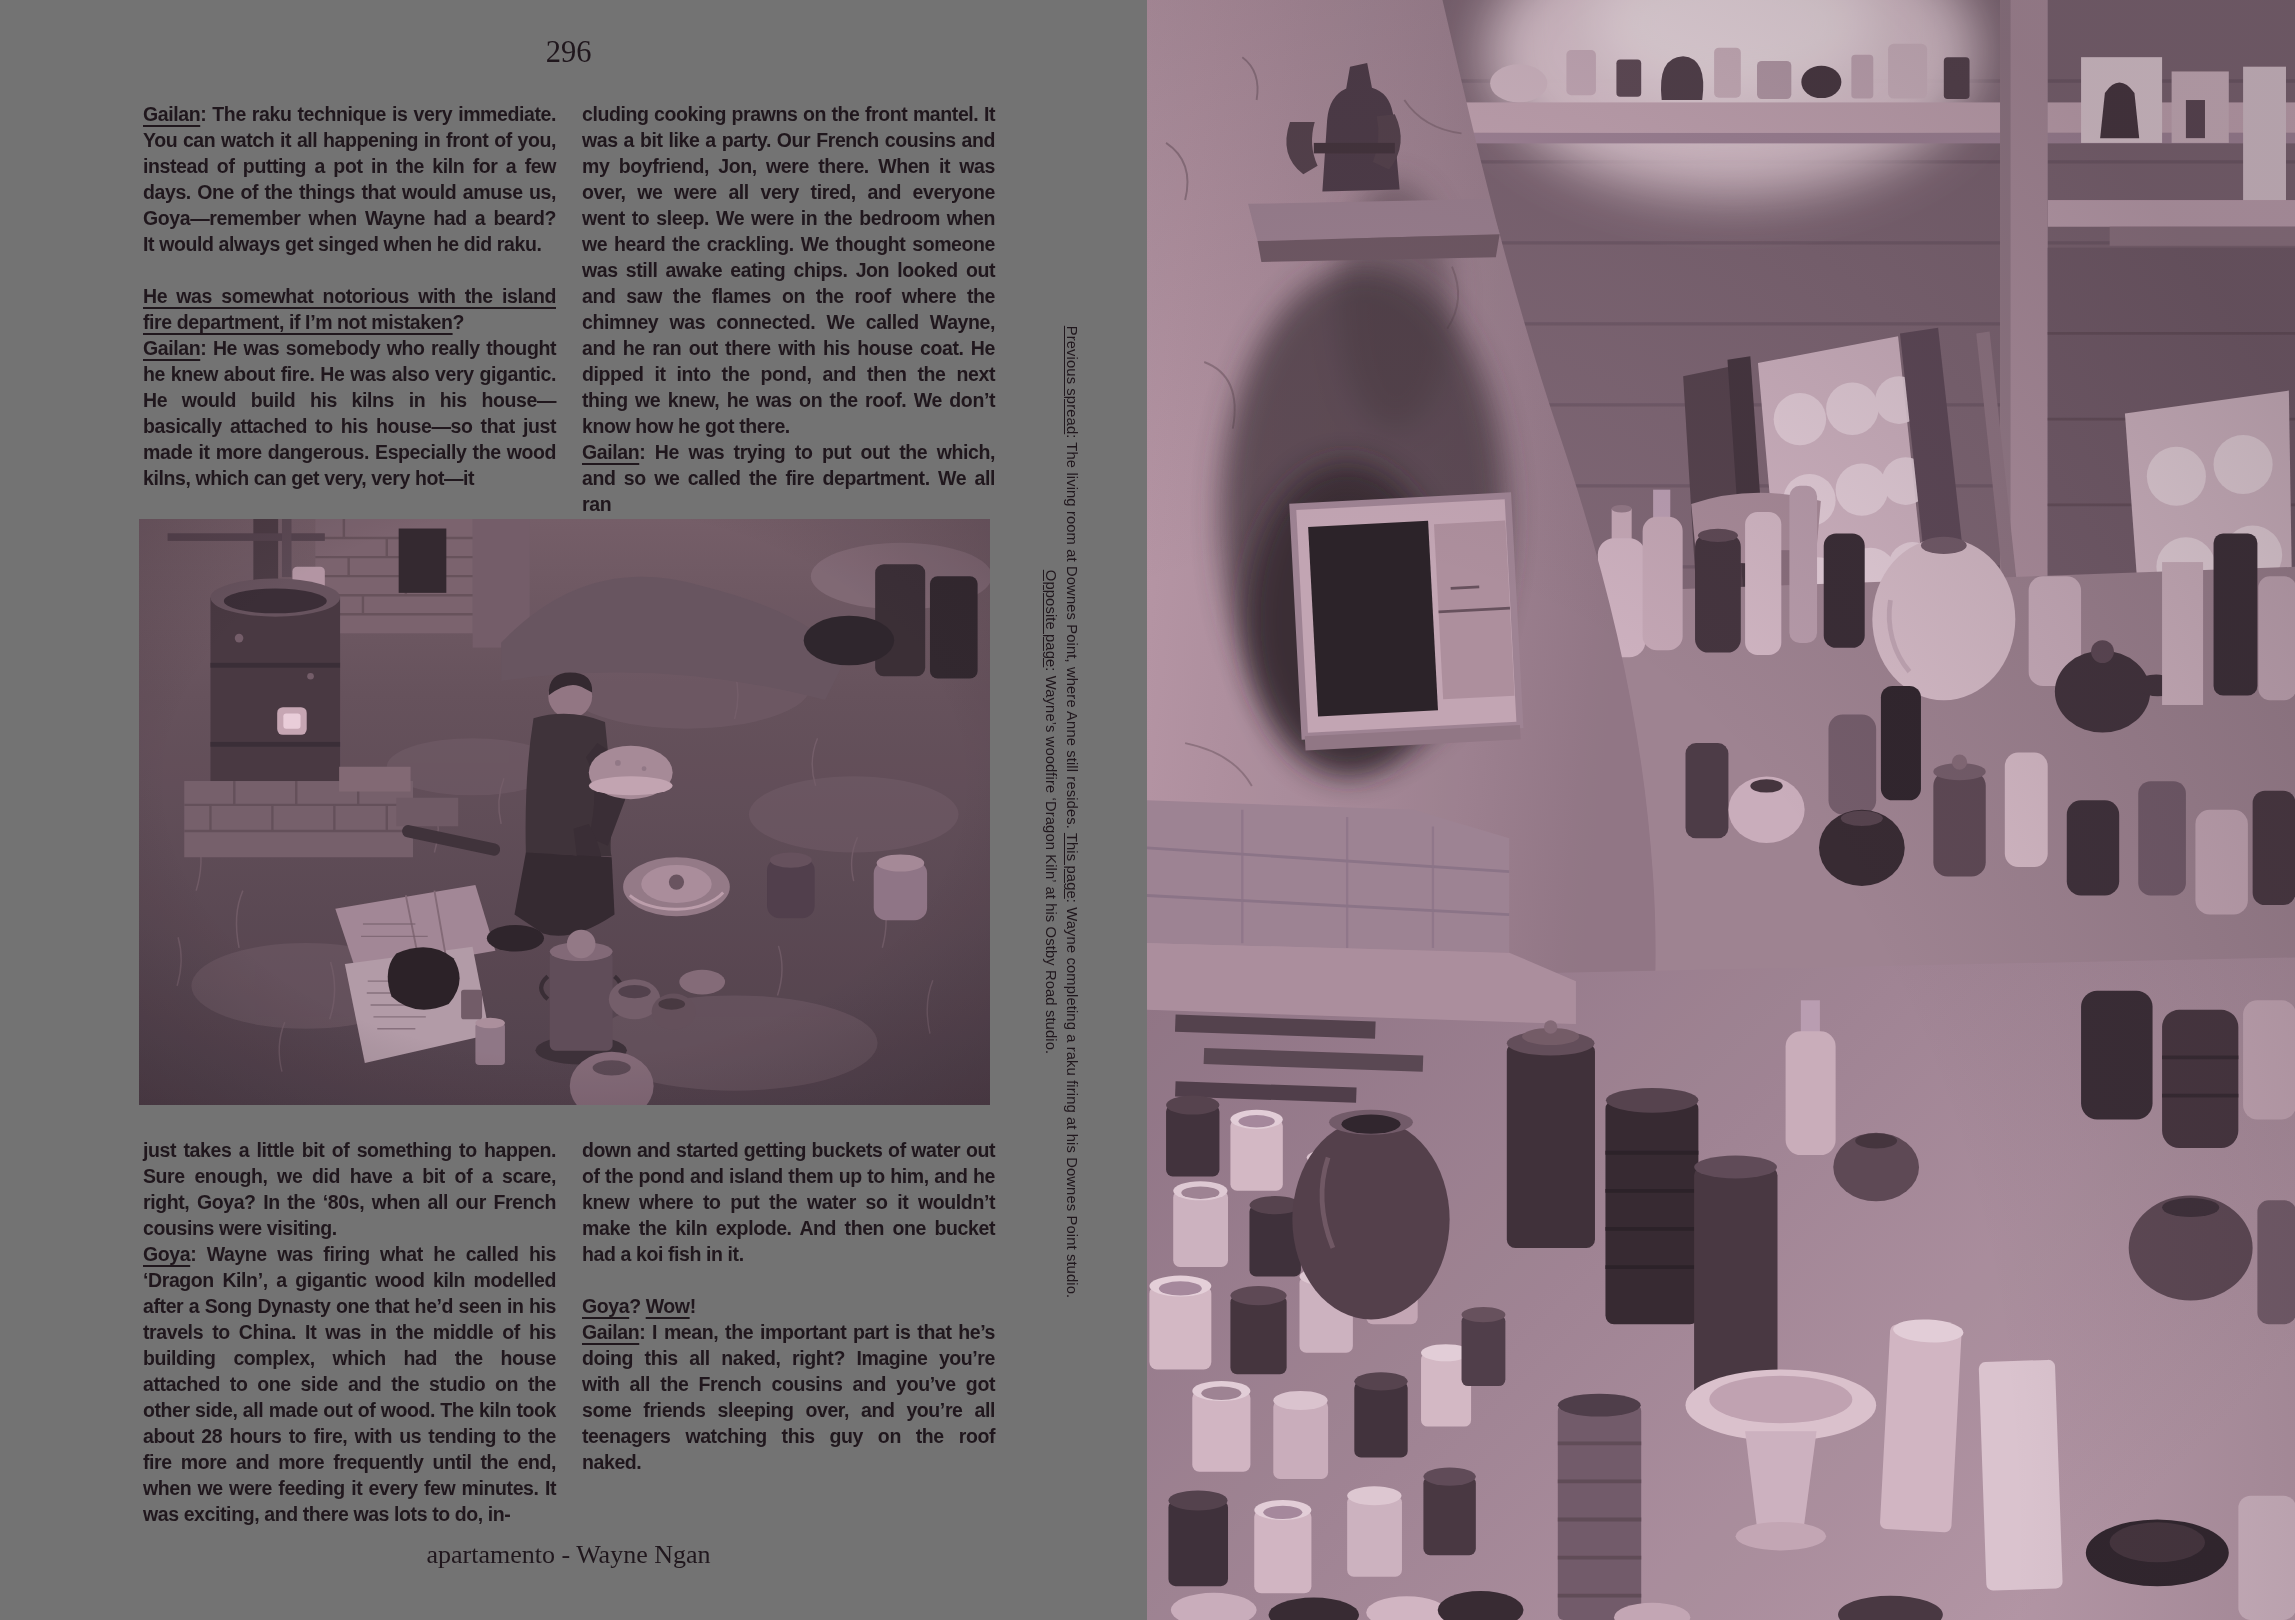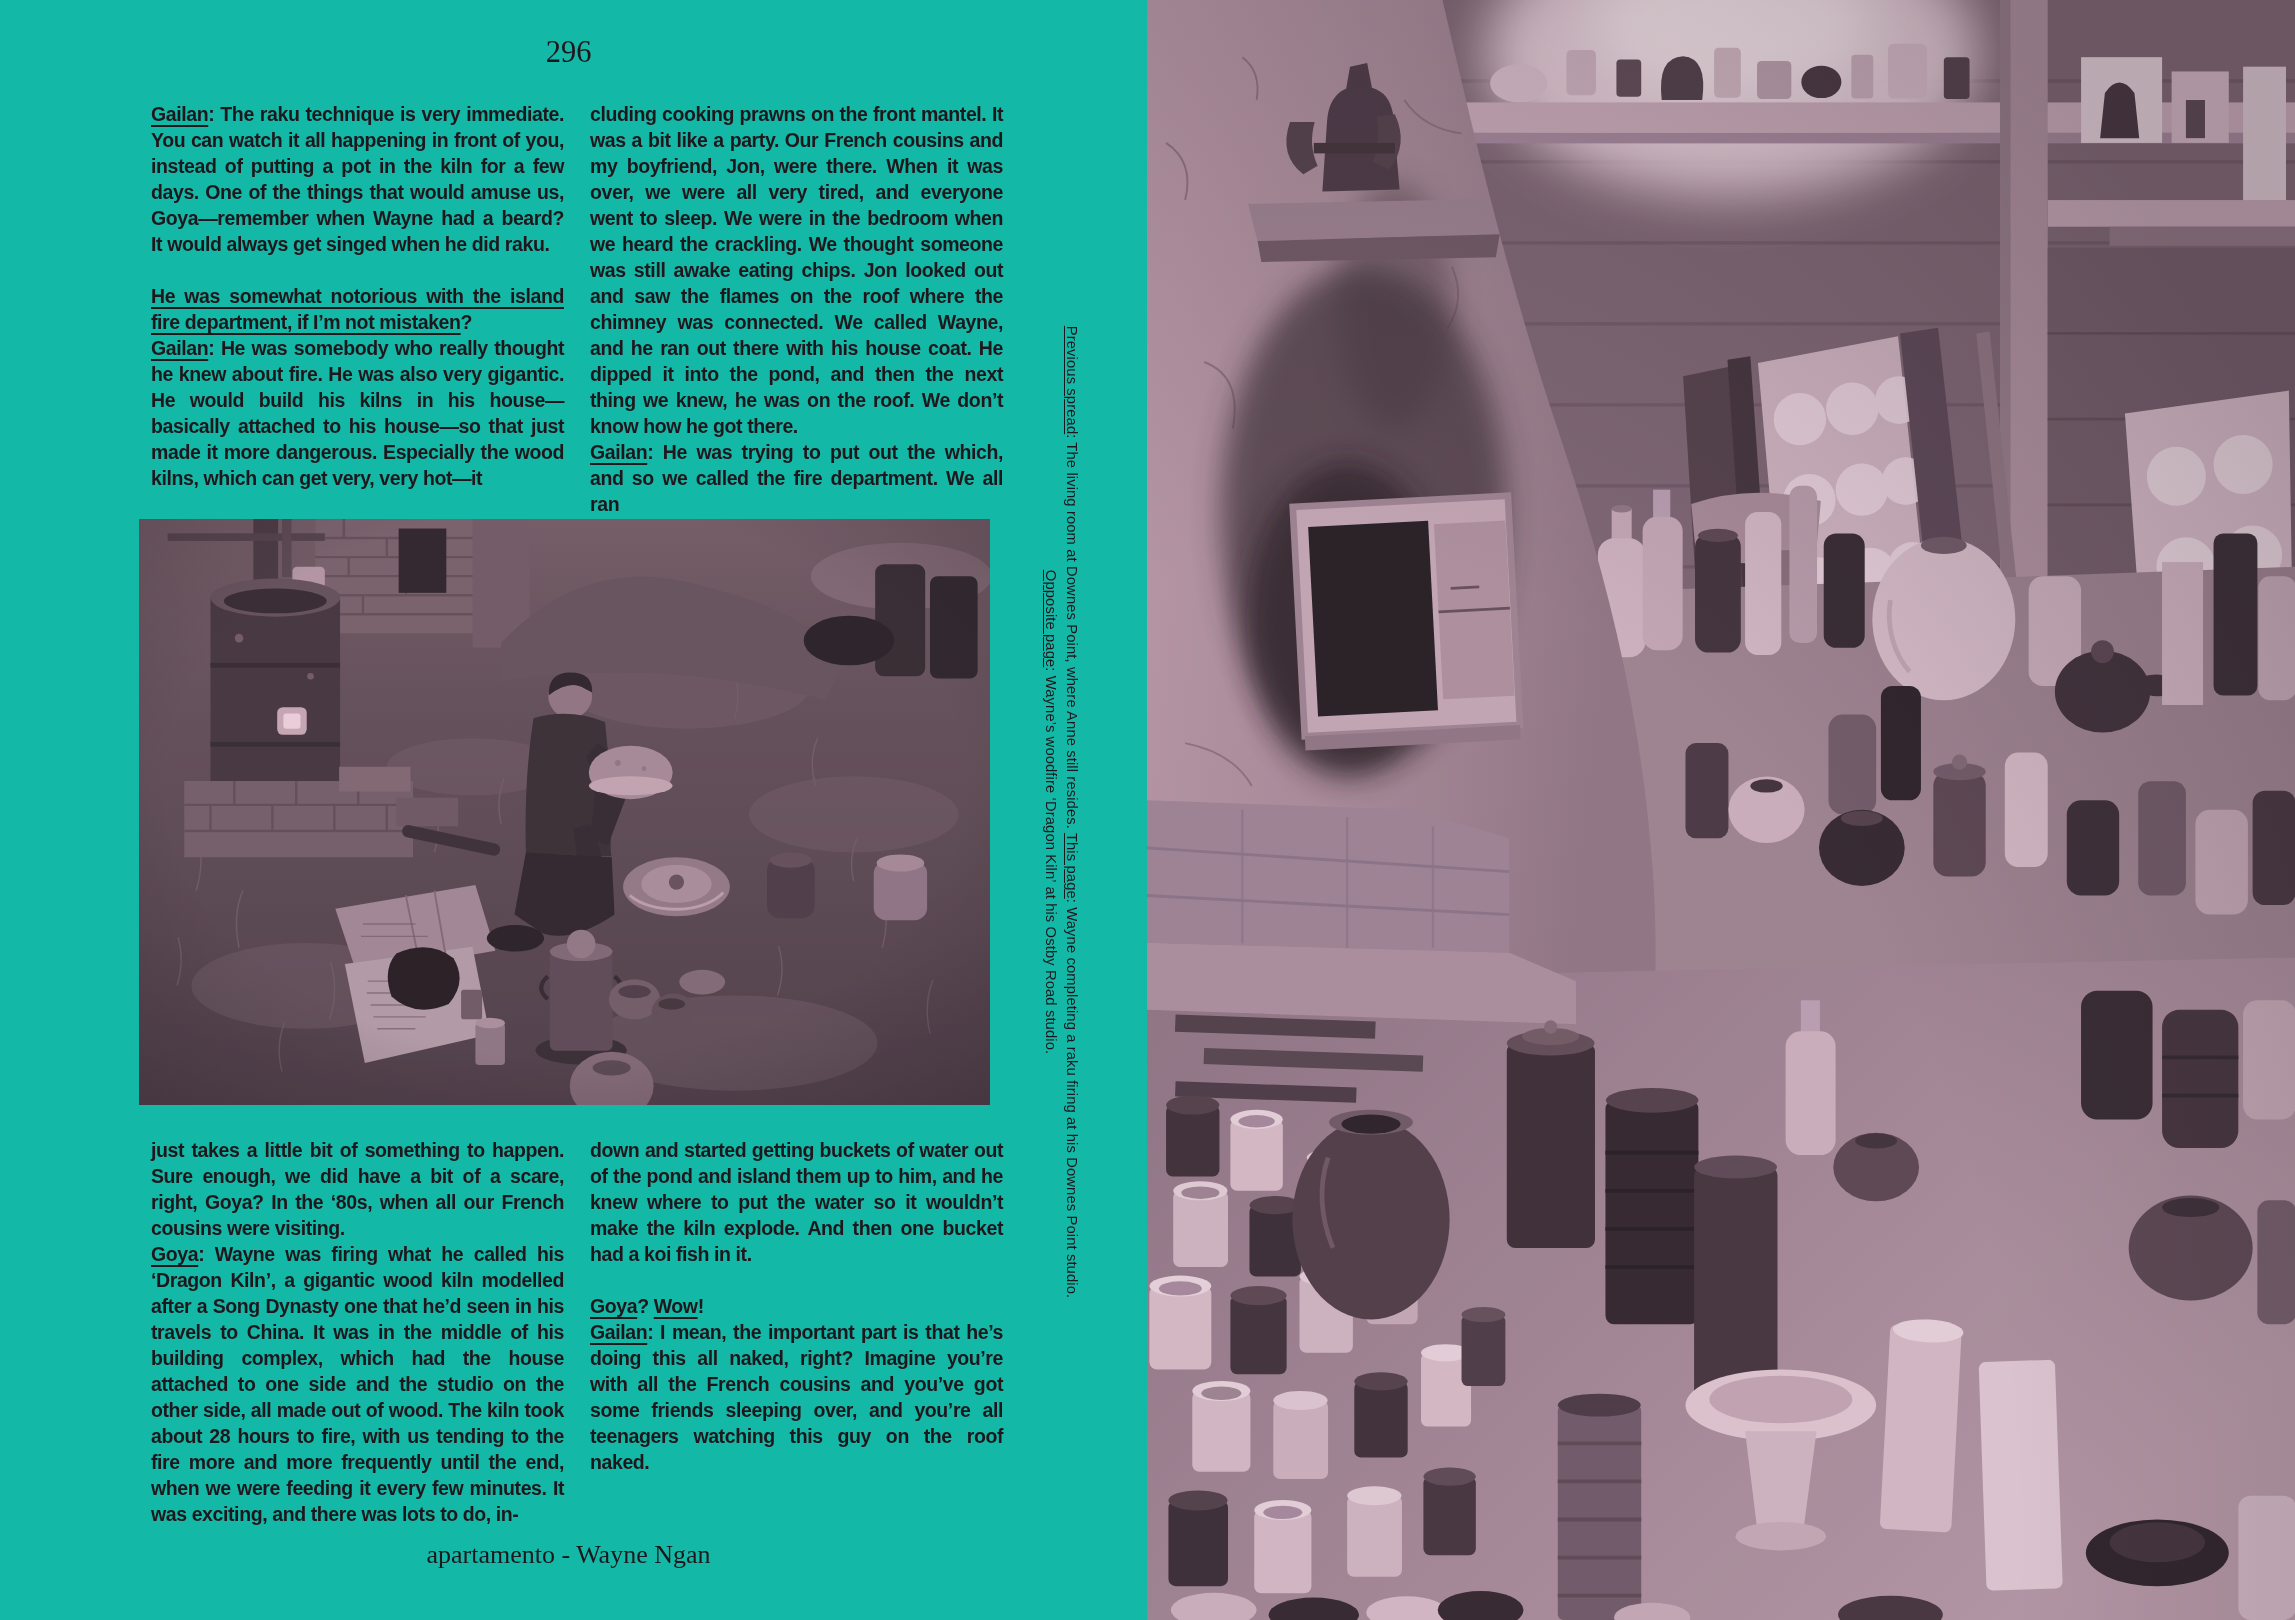--- a/index.html
+++ b/index.html
@@ -2,28 +2,28 @@
 <html style="font-size:7.6px"><head>
 <meta charset="utf-8">
 <style>
   html,body{margin:0;padding:0;}
   body{
     width:2295px;height:1620px;position:relative;overflow:hidden;
     background:#c9a5bb;
     font-family:"Liberation Sans","DejaVu Sans",sans-serif;
     color:#20171d;
   }
-  .left-page{position:absolute;left:0;top:0;width:1147px;height:1620px;background:#14b8a6;}
+  .left-page{position:absolute;left:0;top:0;width:1147px;height:1620px;background:#737373;}
   .page-number{
     position:absolute;left:143px;top:35px;width:851px;text-align:center;
     font-family:"Liberation Serif","DejaVu Serif",serif;font-size:30.5px;font-weight:400;
   }
   .col{
     position:absolute;width:413px;font-size:19.5px;font-weight:700;line-height:26px;
-    text-align:justify;letter-spacing:-0.4px;margin-left:8px;
+    text-align:justify;letter-spacing:-0.4px;
   }
   .c1{left:143px;top:101px;}
   .c2{left:582px;top:101px;}
   .c3{left:143px;top:1137px;}
   .c4{left:582px;top:1137px;}
   .col p{margin:0;}
   .col p.gap{margin-top:26px;}
   .u{text-decoration:underline;text-decoration-thickness:1.7px;text-underline-offset:3.8px;}
   .photo-left{position:absolute;left:139px;top:519px;width:851px;height:586px;}
   .photo-left svg,.right-photo svg{display:block;width:100%;height:100%;}

